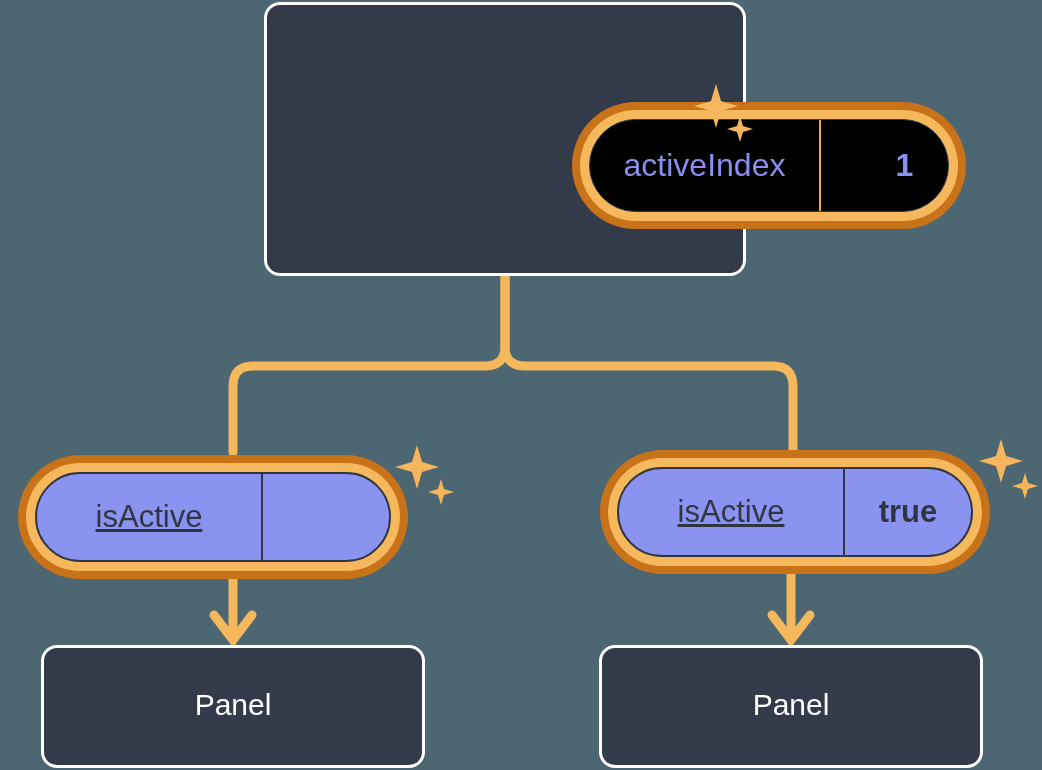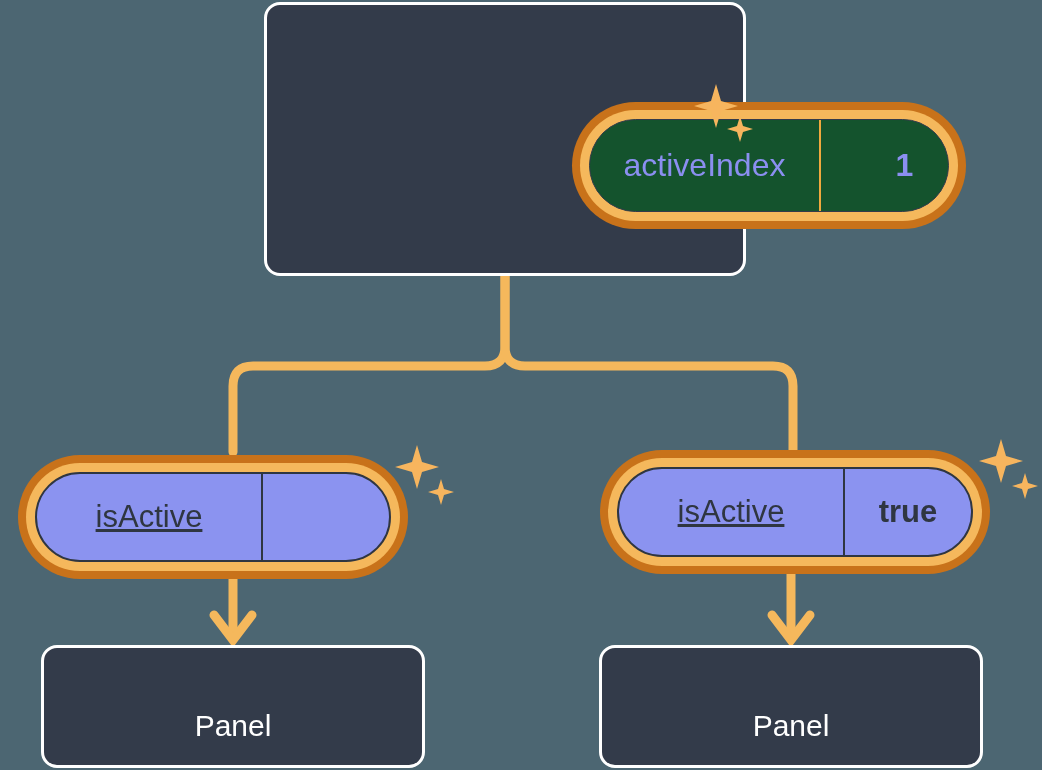--- a/index.html
+++ b/index.html
@@ -71,21 +71,20 @@
   .panel-title {
     position: absolute;
     left: 0;
     right: 0;
     top: 40px;
     text-align: center;
     color: #ffffff;
     font-size: 30px;
     font-weight: 400;
     white-space: nowrap;
-    margin-top: 21px;
   }
 
   
   .pill-outer {
     position: absolute;
     box-sizing: border-box;
     border-radius: 999px;
     padding: 8px;
     background: #c8721a;
   }
@@ -115,21 +114,21 @@
   }
 
   
   #pill-active-index {
     left: 305px;
     top: 97px;
     width: 394px;
     height: 127px;
   }
   #pill-active-index .pill-inner {
-    background: #14532d;
+    background: #000000;
     border: 1px solid #333b4a;
     gap: 40px;
   }
   #pill-active-index .pill-key {
     flex: 0 0 231px;
     color: #8b8ff0;
     font-size: 32px;
     border-right: 2px solid #f0a93e;
   }
   #pill-active-index .pill-val {

